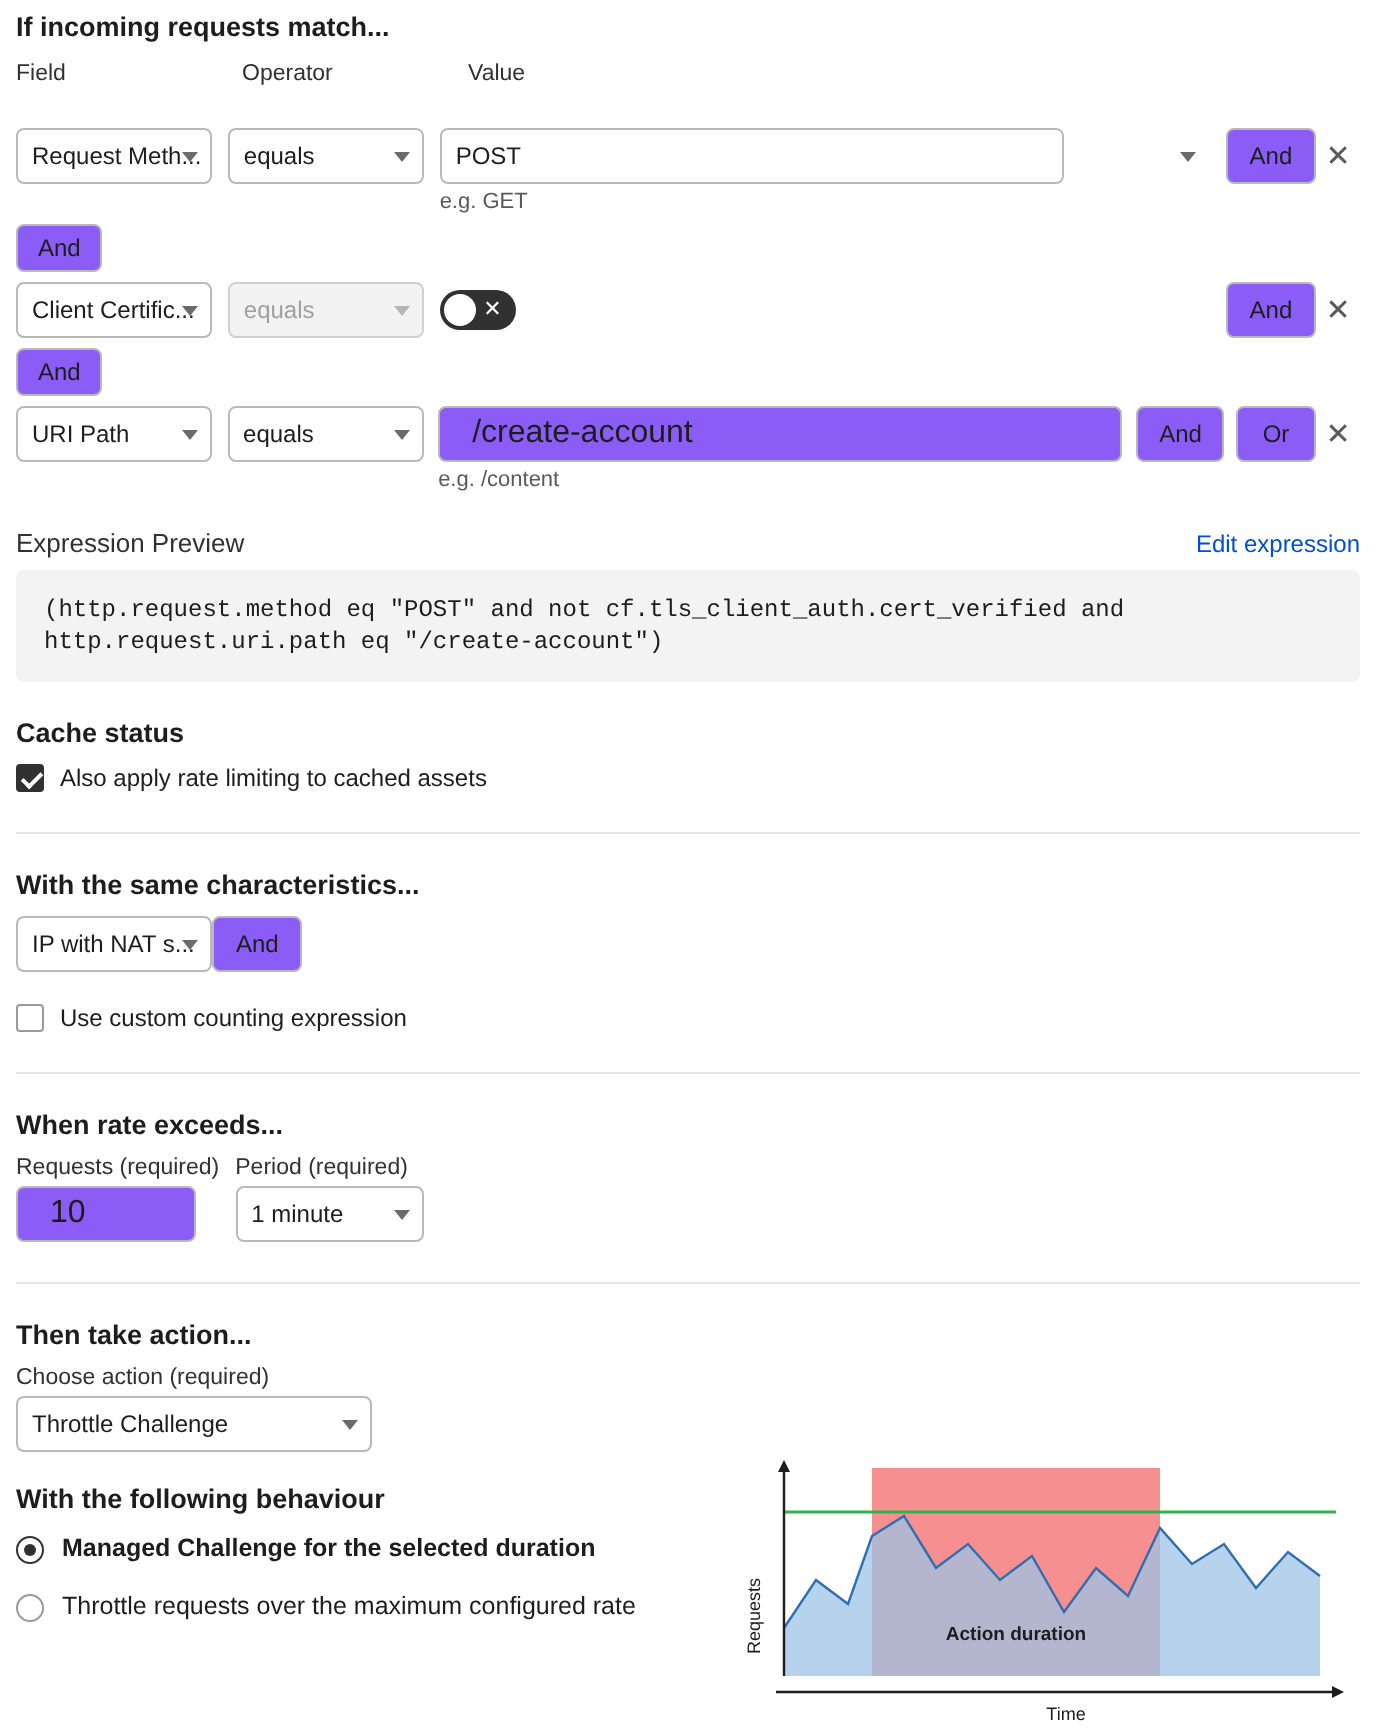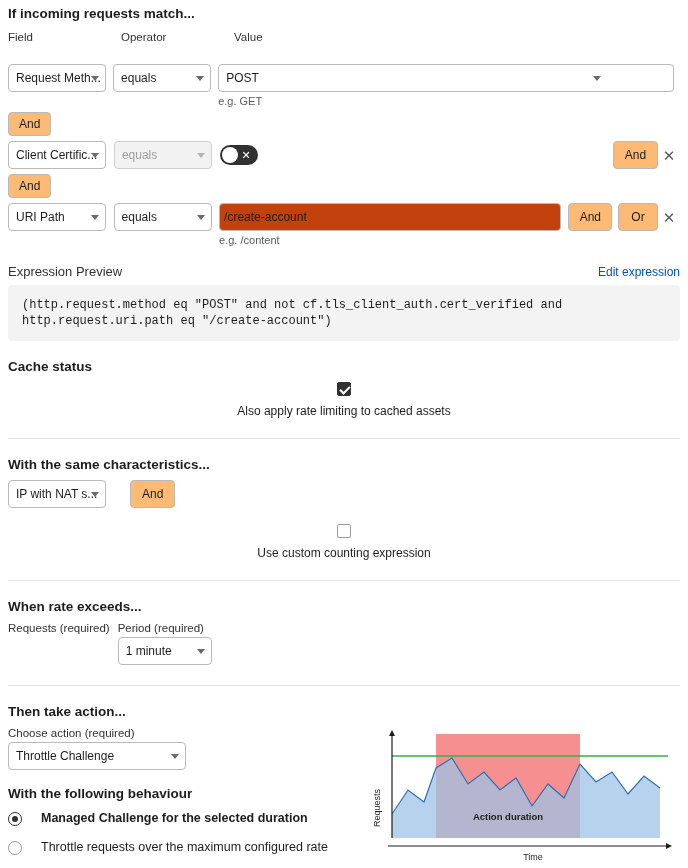--- a/index.html
+++ b/index.html
@@ -59,35 +59,35 @@
   .selwrap.disabled .fakeselect { background: #f2f2f2; color: #a0a0a0; border-color: #cfcfcf; }
   .selwrap.disabled .arrow { border-top-color: #b5b5b5; }
 
   .w-field { width: 98px; }
   .w-op { width: 98px; }
 
   .txtinput {
     height: 28px;
     border: 1px solid #b9b9b9;
     border-radius: 4px;
-    background: #c2410c;
-    font-size: 12px;
-    color: #1d1d1d;
-    padding: 0 4px;
+    background: #8b5cf6;
+    font-size: 16px;
+    color: #1d1d1d;
+    padding: 0 16px;
     font-family: "Liberation Sans", sans-serif;
     width: 100%;
   }
   .hint { font-size: 11px; color: #595959; margin-top: 3px; }
 
   .btn {
     height: 28px;
     min-width: 40px;
     border: 1px solid #b9b9b9;
     border-radius: 4px;
-    background: #fdba74;
+    background: #8b5cf6;
     font-size: 12px;
     color: #1d1d1d;
     padding: 0 11px;
     font-family: "Liberation Sans", sans-serif;
     cursor: pointer;
     display: inline-flex;
     align-items: center;
     justify-content: center;
     text-align: center;
   }
@@ -127,21 +127,21 @@
     padding: 12px 14px;
     font-family: "Liberation Mono", monospace;
     font-size: 12px;
     line-height: 1.35;
     color: #1d1d1d;
     word-break: break-word;
   }
 
   .blk-title { font-size: 13.5px; font-weight: bold; margin: 18px 0 8px 0; }
 
-  .chk-row { display: flex; align-items: center; gap: 8px; margin-top: 6px; flex-direction: column; }
+  .chk-row { display: flex; align-items: center; gap: 8px; margin-top: 6px; }
   .chkbox {
     width: 14px; height: 14px; border: 1px solid #9a9a9a; border-radius: 2px;
     background: #ffffff; position: relative; display: inline-block; cursor: pointer; flex: none;
   }
   .chkbox.checked { background: #313131; border-color: #313131; }
   .chkbox.checked:after {
     content: ""; position: absolute; left: 4px; top: 0.5px;
     width: 4px; height: 8px; border: solid #ffffff; border-width: 0 2px 2px 0;
     transform: rotate(45deg);
   }
@@ -156,21 +156,21 @@
   .radio {
     width: 14px; height: 14px; border-radius: 50%;
     border: 1px solid #9a9a9a; background: #fff; position: relative; flex: none; cursor: pointer;
     margin-top: 1px;
   }
   .radio.on { border: 1px solid #313131; }
   .radio.on:after {
     content: ""; position: absolute; left: 3px; top: 3px; width: 6px; height: 6px;
     border-radius: 50%; background: #313131;
   }
-  .beh-row { display: flex; gap: 19px; margin-top: 10px; }
+  .beh-row { display: flex; gap: 9px; margin-top: 10px; }
   .beh-title { font-size: 12.5px; font-weight: bold; color: #1d1d1d; }
   .beh-desc { font-size: 11.5px; color: #3d3d3d; line-height: 1.45; margin-top: 2px; max-width: 320px; }
 
   
   .chart-wrap { position: absolute; left: 368px; top: 728px; width: 312px; height: 138px; }
   .chart-axis-label { font-size: 9px; fill: #1d1d1d; }
 </style>
 </head>
 <body>
 
@@ -191,21 +191,21 @@
         <span class="arrow"></span>
       </div>
       <div style="width:8px"></div>
       <div class="selwrap w-op">
         <div class="fakeselect w-op">equals</div>
         <span class="arrow"></span>
       </div>
       <div style="width:8px"></div>
       <div style="width:390px">
         <div class="selwrap" style="display:block">
-          <div class="fakeselect" style="width:456px">POST</div>
+          <div class="fakeselect" style="width:312px">POST</div>
           <span class="arrow"></span>
         </div>
         <div class="hint">e.g. GET</div>
       </div>
       <div style="width:8px"></div>
       <button class="btn">And</button>
       <button class="xbtn">✕</button>
     </div>
 
     <div class="and-connector">
@@ -274,40 +274,41 @@
     <div class="chk-row">
       <span class="chkbox checked"></span>
       <span class="chk-label">Also apply rate limiting to cached assets</span>
     </div>
   </div>
 
   <hr class="sep">
 
   <div>
     <div class="blk-title">With the same characteristics...</div>
-    <div style="display:flex; align-items:center; gap:24px;">
+    <div style="display:flex; align-items:center; gap:0;">
       <div class="selwrap w-field">
         <div class="fakeselect w-field">IP with NAT s...</div>
         <span class="arrow"></span>
       </div>
       <button class="btn">And</button>
     </div>
     <div class="chk-row" style="margin-top:16px;">
       <span class="chkbox"></span>
       <span class="chk-label">Use custom counting expression</span>
     </div>
   </div>
 
   <hr class="sep">
 
   <div>
     <div class="blk-title">When rate exceeds...</div>
     <div class="two-col">
       <div>
         <div class="lbl-small">Requests (required)</div>
+        <input class="txtinput" style="width: 90px;" value="10">
       </div>
       <div>
         <div class="lbl-small">Period (required)</div>
         <div class="selwrap">
           <div class="fakeselect" style="width:94px">1 minute</div>
           <span class="arrow"></span>
         </div>
       </div>
     </div>
   </div>

